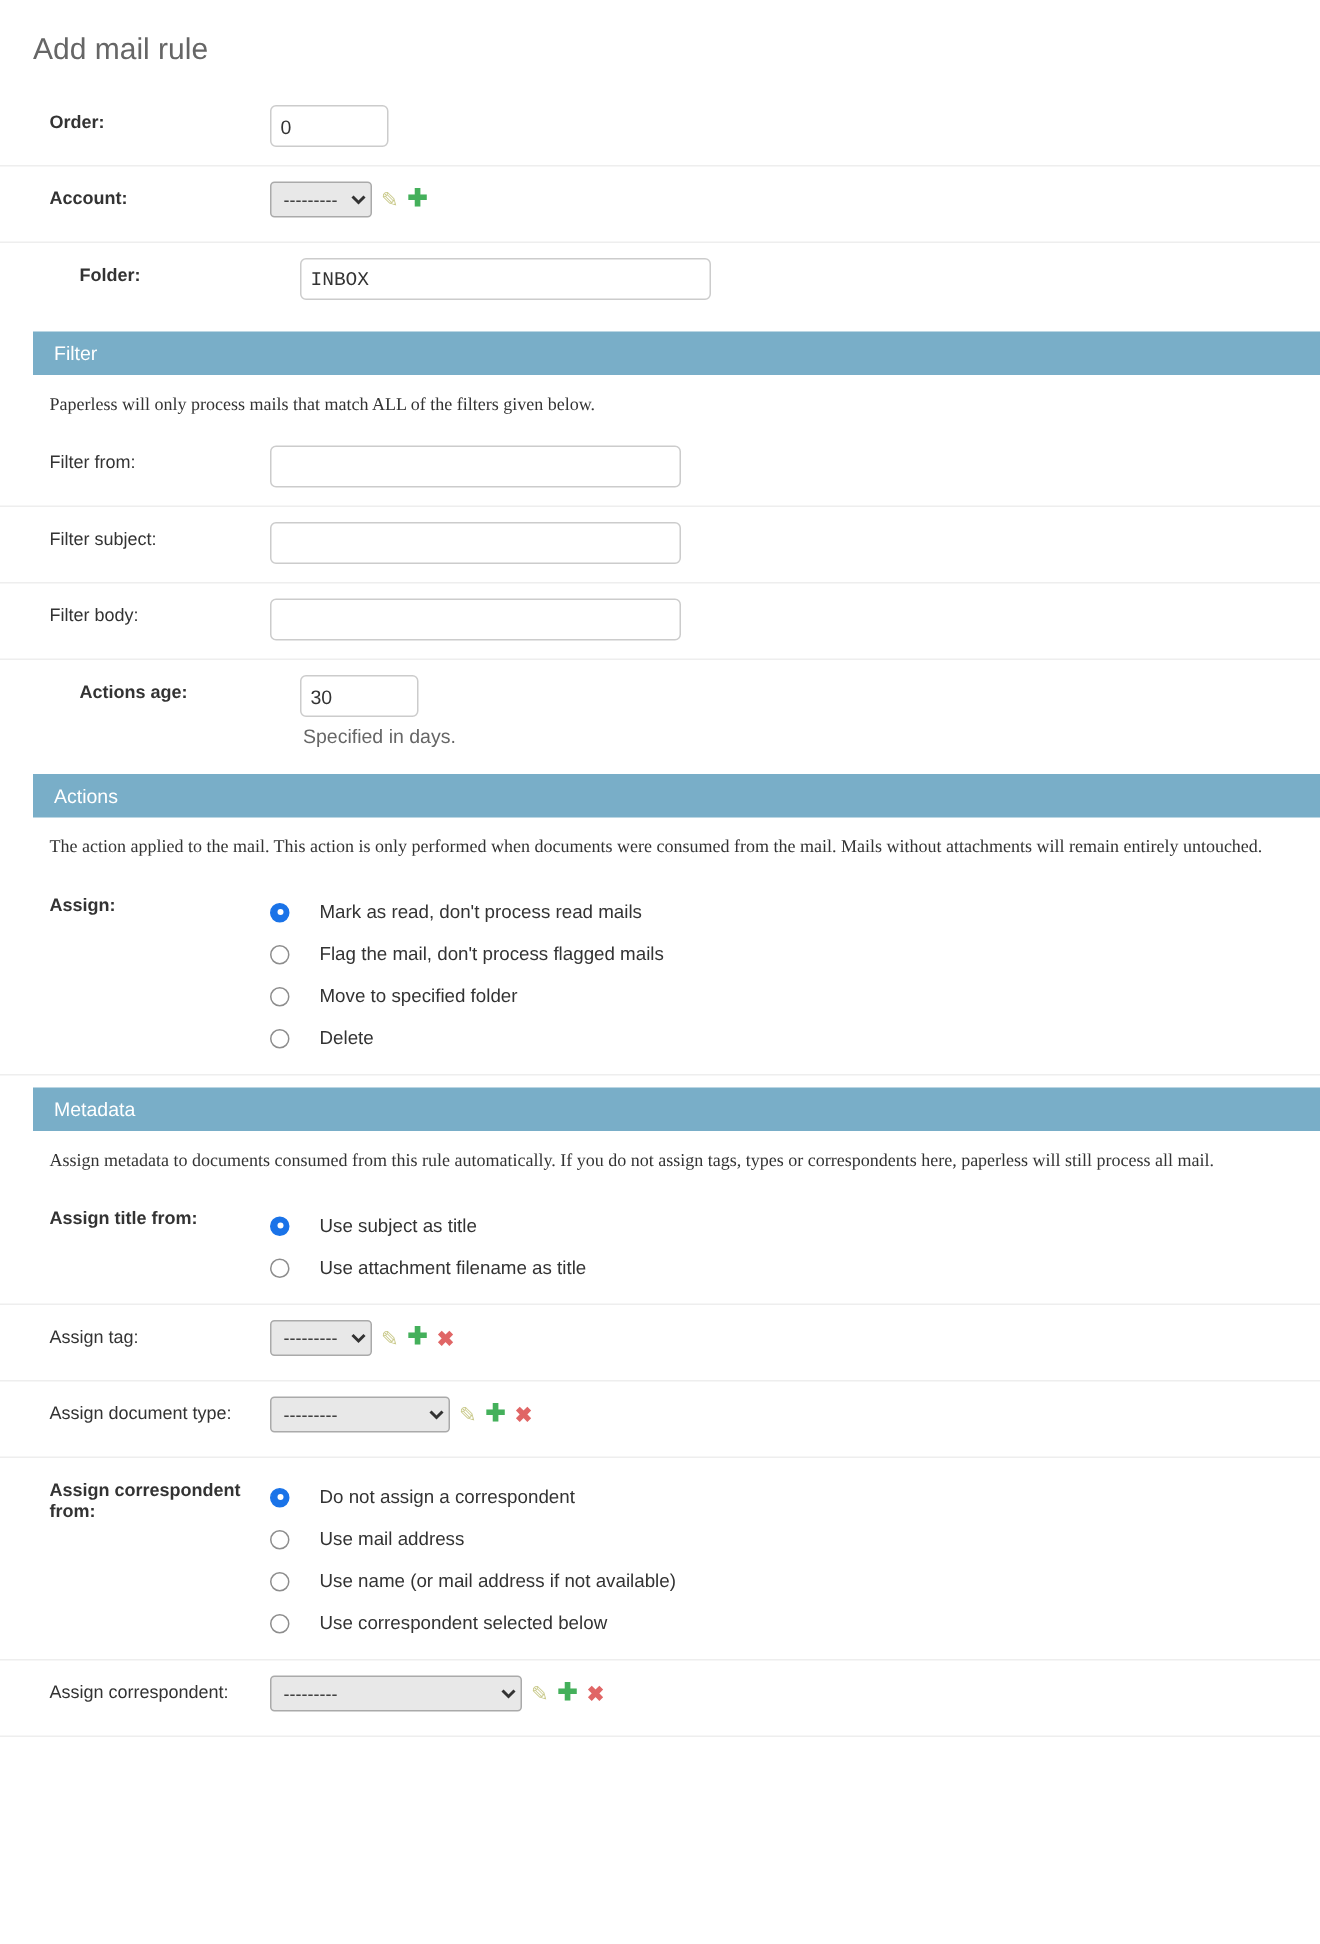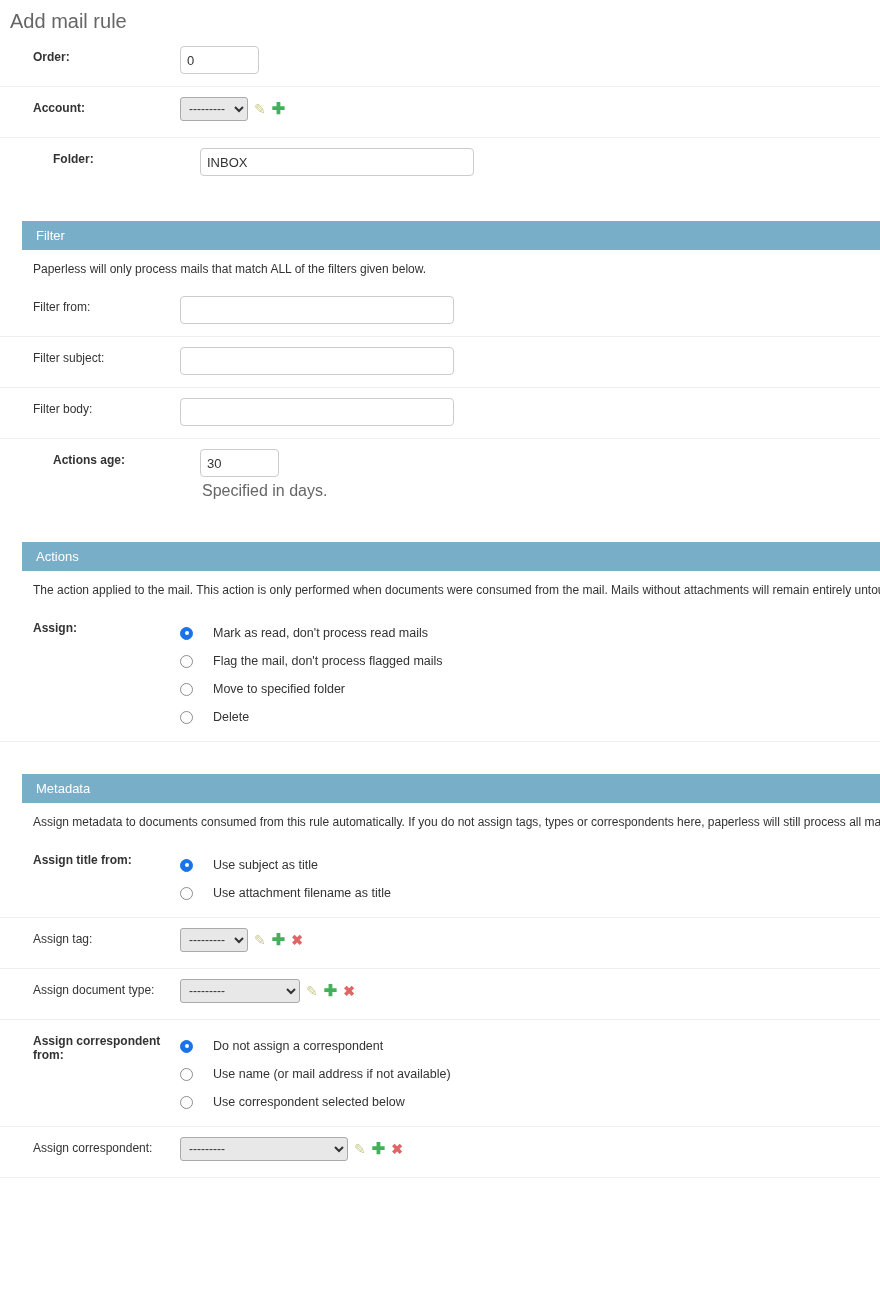--- a/index.html
+++ b/index.html
@@ -14,21 +14,21 @@
     width: 880px;
     min-height: 1296px;
     position: relative;
     overflow: hidden;
   }
   .page-title {
     font-size: 20px;
     font-weight: 400;
     color: #666;
     padding: 6px 0 0 10px;
-    margin: 0;
+    margin: 12px;
     line-height: 30px;
   }
 
   
   .row {
     display: flex;
     align-items: flex-start;
     border-bottom: 1px solid #eee;
     padding: 10px 0 10px 0;
     min-height: 51px;
@@ -57,21 +57,21 @@
   input[type=text] {
     font-family: "Liberation Sans", sans-serif;
     font-size: 13px;
     padding: 5px 6px;
     border: 1px solid #ccc;
     border-radius: 4px;
     color: #333;
     background: #fff;
     height: 28px;
   }
-  input.w-wide { width: 274px; }
+  input.w-wide { width: 274px; font-family: Liberation Mono, monospace; }
   input.w-narrow { width: 79px; }
   input.focused {
     border: 2px solid #000;
     padding: 4px 5px;
   }
 
   select {
     font-family: "Liberation Sans", sans-serif;
     font-size: 12px;
     border: 1px solid #aaa;
@@ -79,56 +79,57 @@
     background: #e8e8e8;
     color: #333;
     height: 24px;
     padding: 2px 4px;
   }
   select.sel-sm { width: 68px; }
   select.sel-md { width: 120px; }
   select.sel-lg { width: 168px; }
 
   .help-text {
-    font-size: 16px;
+    font-size: 13px;
     color: #666;
     margin-top: 5px;
     padding-left: 2px;
   }
 
   
   .icon-btn {
     display: inline-block;
     font-size: 14px;
     line-height: 14px;
     text-decoration: none;
     cursor: pointer;
   }
   .icon-pencil { color: #c9c98a; font-size: 14px; transform: rotate(0deg); }
   .icon-plus { color: #44b05b; font-weight: bold; font-size: 16px; }
   .icon-cross { color: #e06666; font-weight: bold; font-size: 14px; }
 
   
   .section {
-    margin-top: 32px;
+    margin-top: 8px;
   }
   .section-header {
     background: #79aec8;
     color: #fff;
     font-size: 13px;
     padding: 7px 12px 7px 14px;
     margin-left: 22px;
     margin-right: -22px;
   }
   .section-desc {
     font-size: 12px;
     color: #333;
     padding: 12px 0 10px 33px;
     white-space: nowrap;
     overflow: hidden;
+    font-family: Liberation Serif, serif;
   }
 
   
   .radio-list { padding-top: 2px; }
   .radio-item {
     display: flex;
     align-items: center;
     height: 28px;
     gap: 20px;
   }
@@ -308,20 +309,24 @@
     <div class="row">
       <div class="row-label bold">Assign correspondent from:</div>
       <div class="row-field">
         <div class="radio-list">
           <div class="radio-item">
             <span class="radio checked"></span>
             <span class="radio-label">Do not assign a correspondent</span>
           </div>
           <div class="radio-item">
             <span class="radio"></span>
+            <span class="radio-label">Use mail address</span>
+          </div>
+          <div class="radio-item">
+            <span class="radio"></span>
             <span class="radio-label">Use name (or mail address if not available)</span>
           </div>
           <div class="radio-item">
             <span class="radio"></span>
             <span class="radio-label">Use correspondent selected below</span>
           </div>
         </div>
       </div>
     </div>
 

